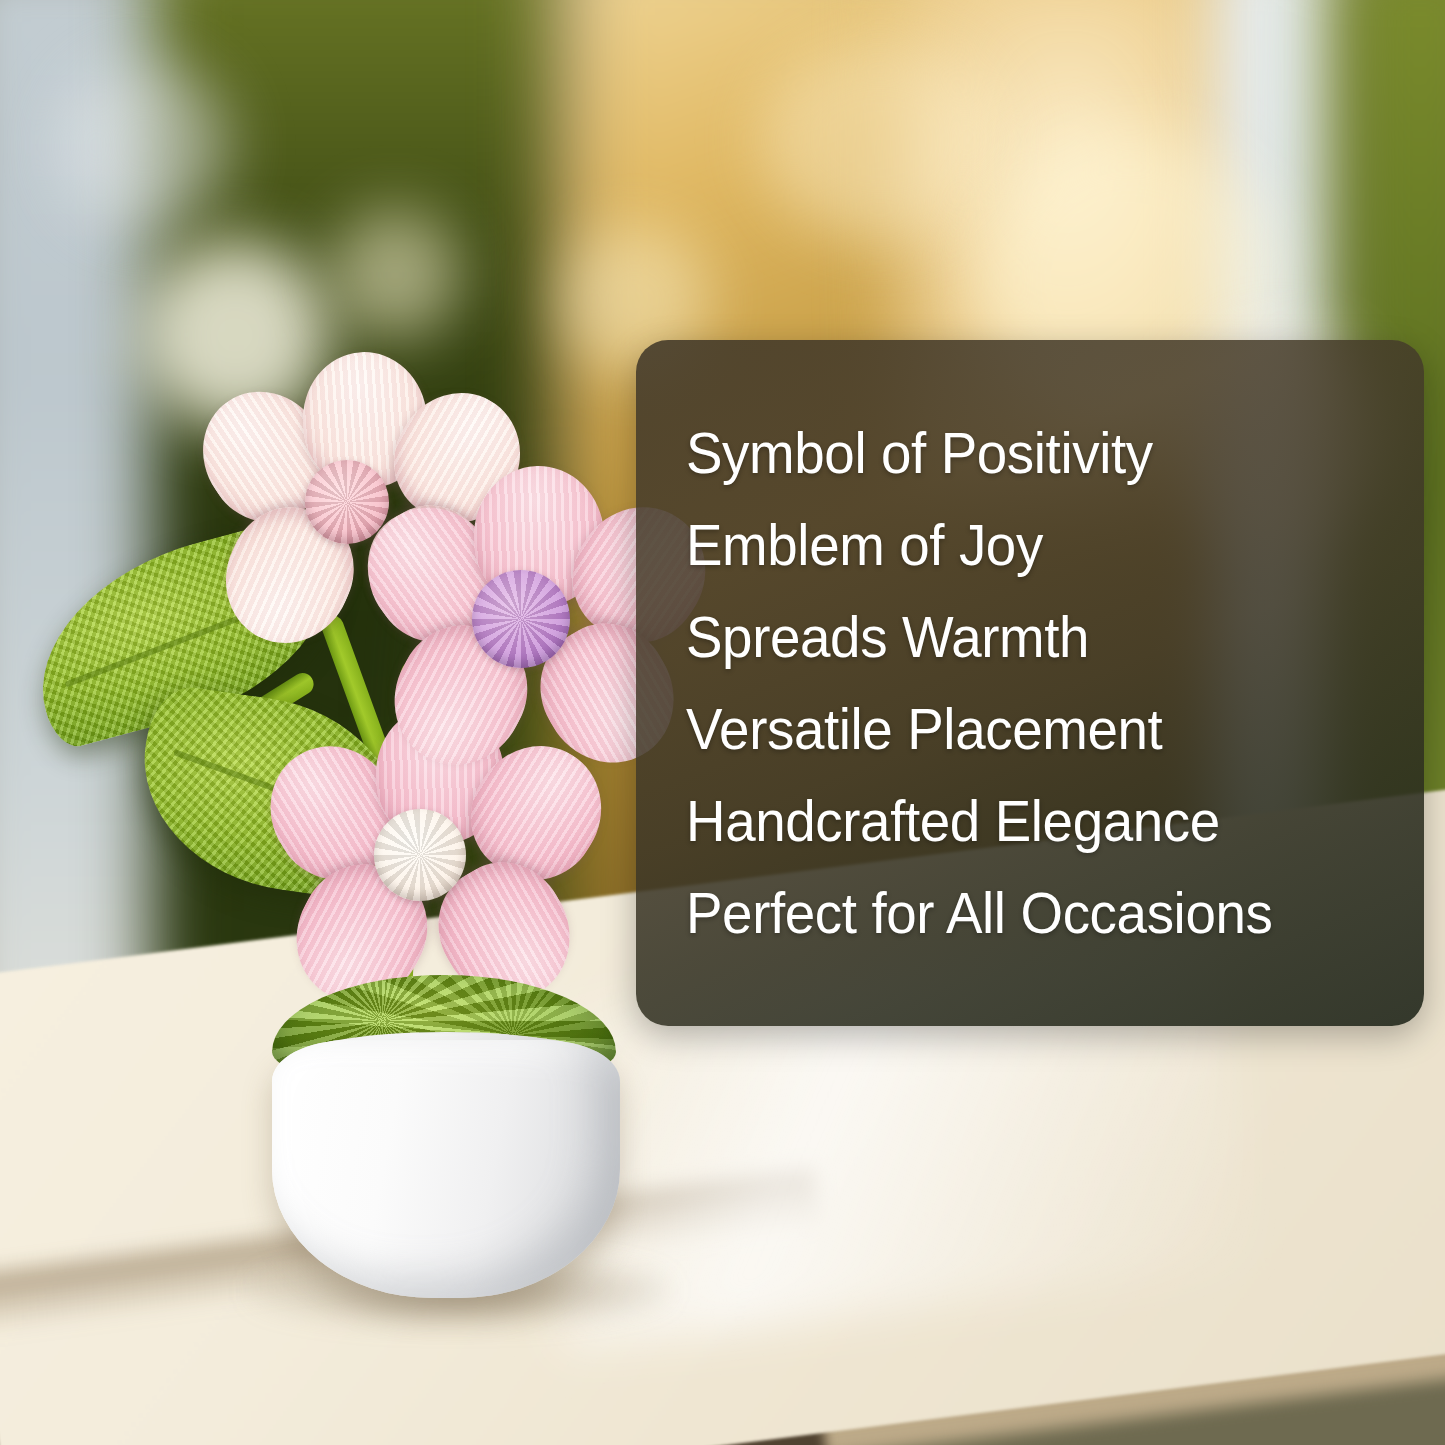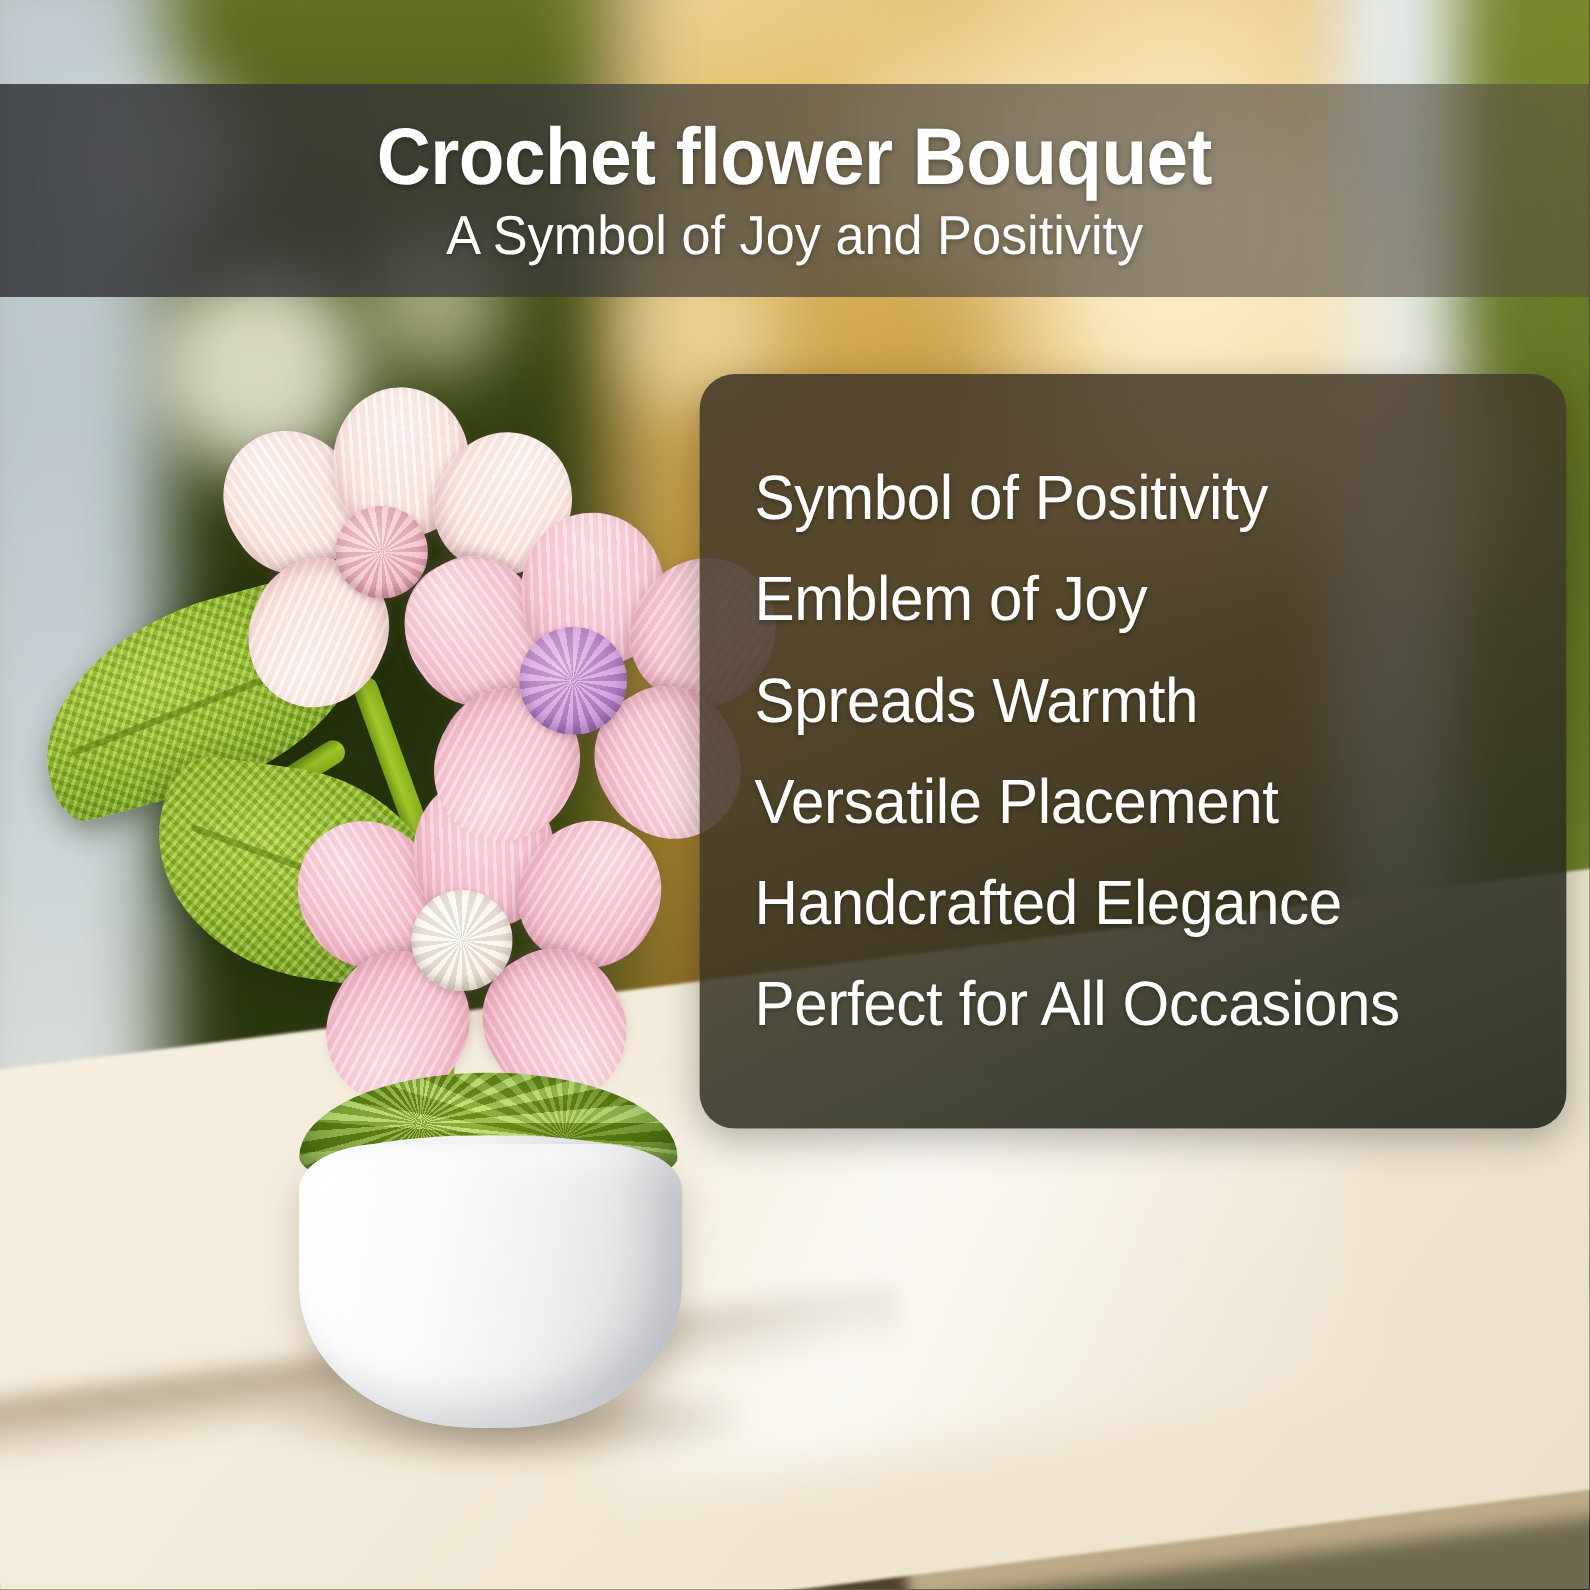--- a/index.html
+++ b/index.html
@@ -335,24 +335,20 @@
     </div>
 
     <div class="pot-rim-inner"></div>
     <div class="moss"></div>
     <div class="pot-rim"></div>
     <div class="pot">
       
     </div>
   </div>
 
-  <div class="banner">
-    <div class="banner-title">Crochet flower Bouquet</div>
-    <div class="banner-sub">A Symbol of Joy and Positivity</div>
-  </div>
 
   <div class="features">
     <div class="feature-item">Symbol of Positivity</div>
     <div class="feature-item">Emblem of Joy</div>
     <div class="feature-item">Spreads Warmth</div>
     <div class="feature-item">Versatile Placement</div>
     <div class="feature-item">Handcrafted Elegance</div>
     <div class="feature-item">Perfect for All Occasions</div>
   </div>
 

